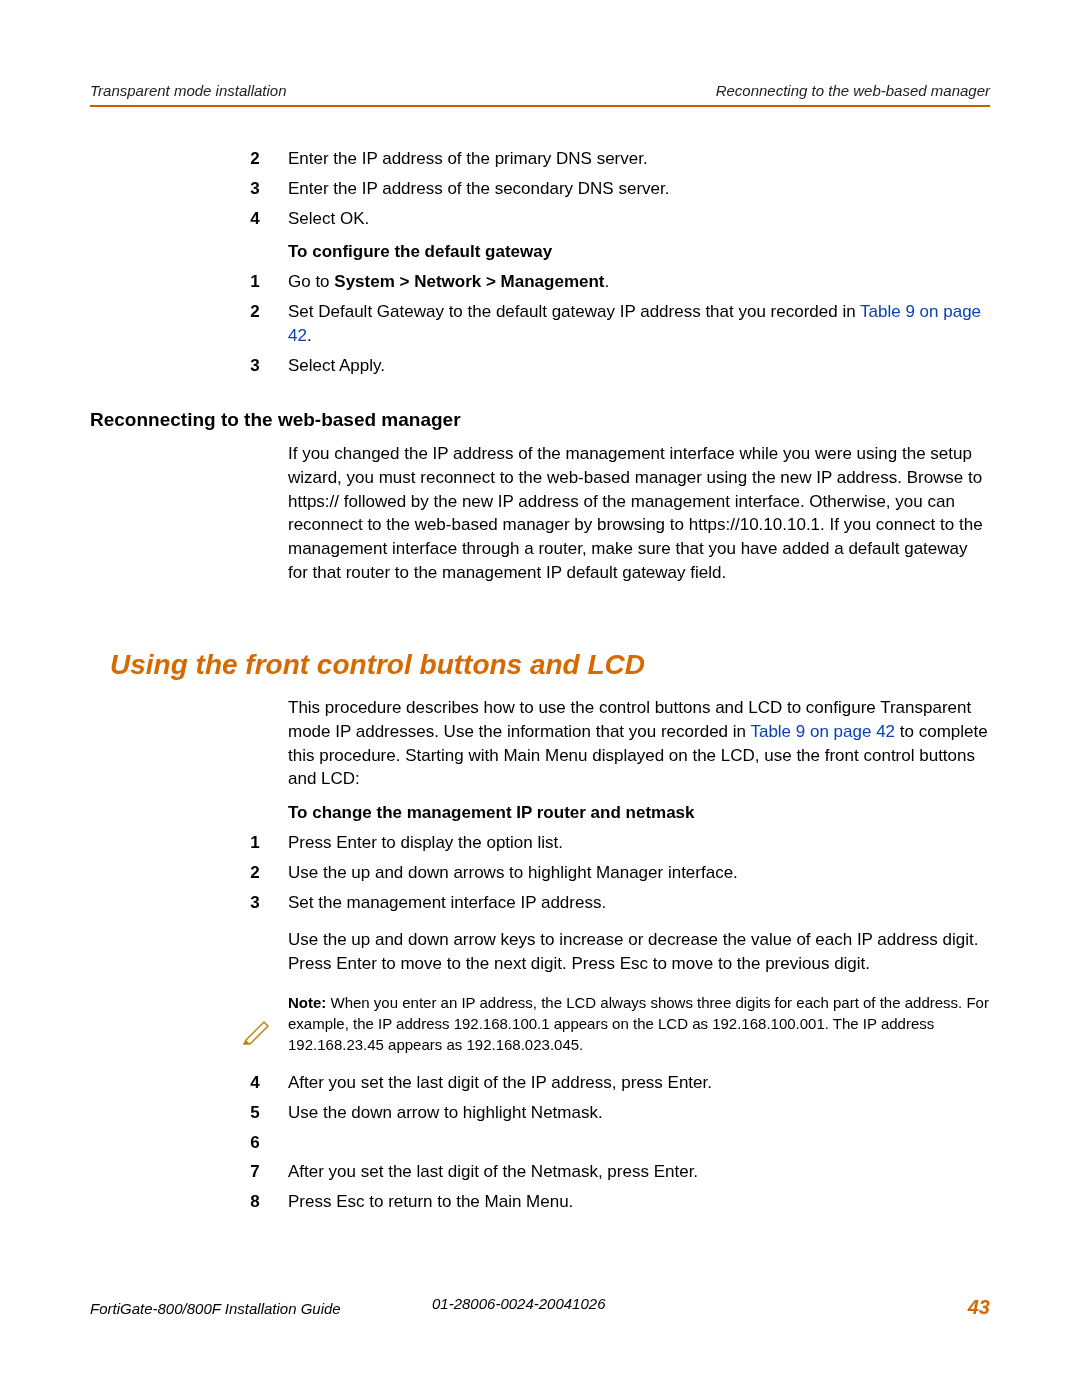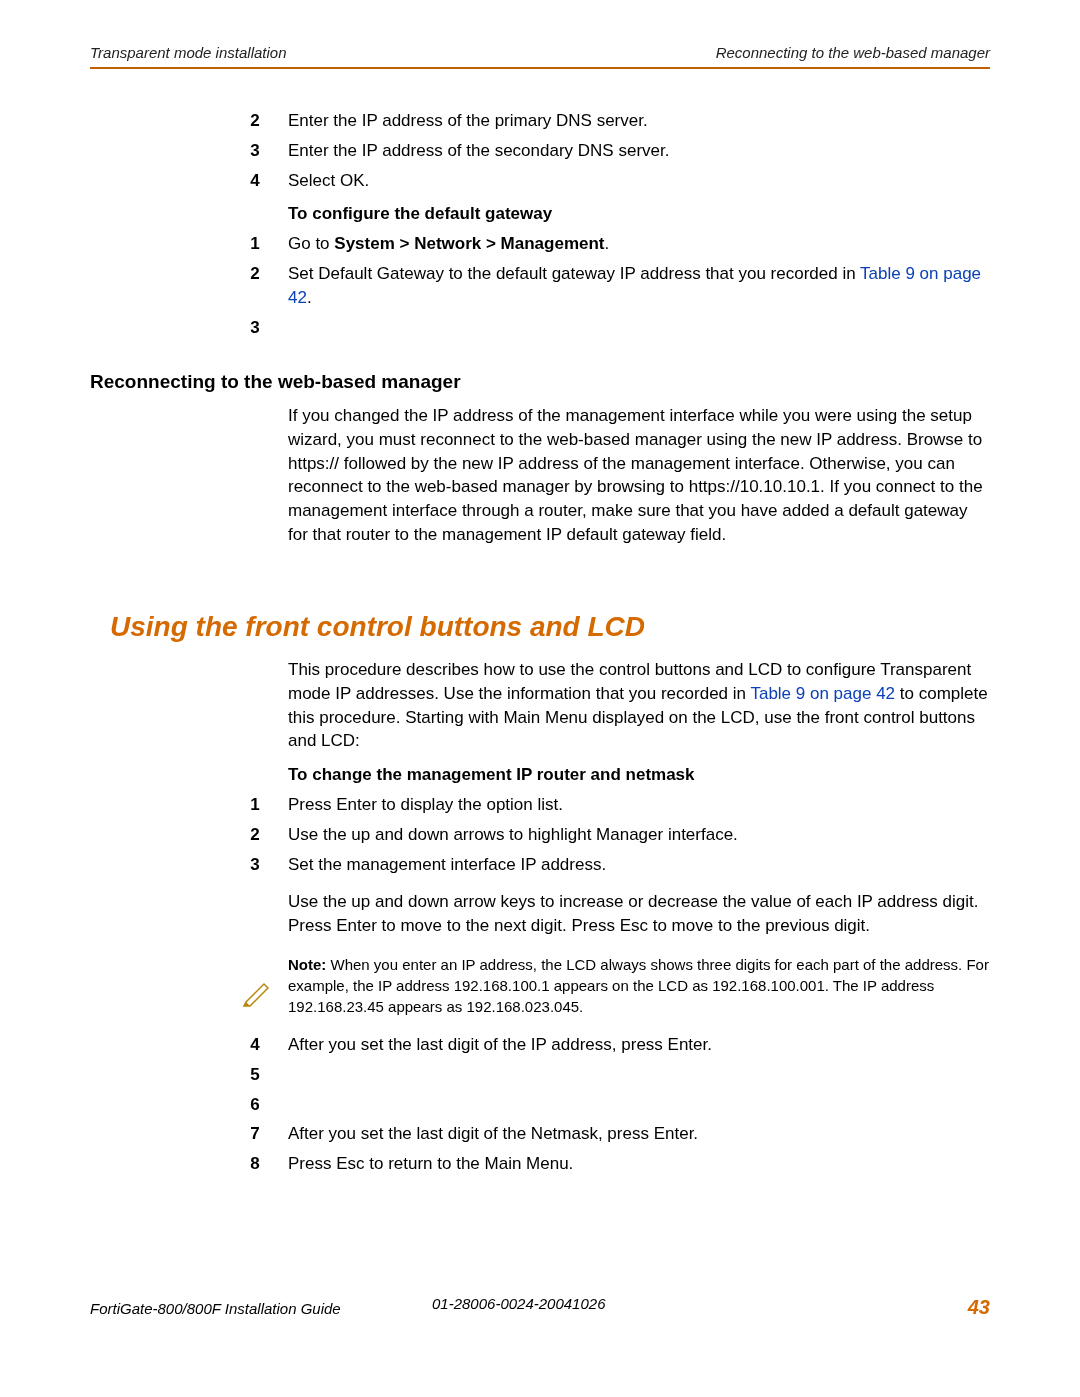--- a/index.html
+++ b/index.html
@@ -8,21 +8,21 @@
     font-family: Arial, Helvetica, sans-serif;
     background: #fff;
     color: #000;
   }
   .page {
     width: 1080px;
     min-height: 1397px;
     margin: 0 auto;
     position: relative;
     box-sizing: border-box;
-    padding: 42px 90px 60px 90px;
+    padding: 80px 90px 60px 90px;
     font-size: 17px;
     line-height: 1.4;
   }
   .header-row {
     display: flex;
     justify-content: space-between;
     font-style: italic;
     font-size: 15px;
     color: #222;
     margin-bottom: 4px;
@@ -143,20 +143,21 @@
     </div>
   </div>
   <div class="step-row">
     <div class="step-num">2</div>
     <div class="step-body">
       <span>Set Default Gateway to the default gateway IP address that you recorded in </span><span class="link">Table 9 on page 42</span><span>.</span>
     </div>
   </div>
   <div class="step-row">
     <div class="step-num">3</div>
+    <div class="step-body">Select Apply.</div>
   </div>
 
   <div class="section-heading">Reconnecting to the web-based manager</div>
   <div class="body-para">If you changed the IP address of the management interface while you were using the setup wizard, you must reconnect to the web-based manager using the new IP address. Browse to https:// followed by the new IP address of the management interface. Otherwise, you can reconnect to the web-based manager by browsing to https://10.10.10.1. If you connect to the management interface through a router, make sure that you have added a default gateway for that router to the management IP default gateway field.</div>
 
   <div class="major-heading">Using the front control buttons and LCD</div>
   <div class="body-para">
     <span>This procedure describes how to use the control buttons and LCD to configure Transparent mode IP addresses. Use the information that you recorded in </span><span class="link">Table 9 on page 42</span><span> to complete this procedure. Starting with Main Menu displayed on the LCD, use the front control buttons and LCD:</span>
   </div>
 
@@ -189,20 +190,21 @@
       <b class="no-it">Note:</b><span> When you enter an IP address, the LCD always shows three digits for each part of the address. For example, the IP address 192.168.100.1 appears on the LCD as 192.168.100.001. The IP address 192.168.23.45 appears as 192.168.023.045.</span>
     </div>
   </div>
 
   <div class="step-row">
     <div class="step-num">4</div>
     <div class="step-body">After you set the last digit of the IP address, press Enter.</div>
   </div>
   <div class="step-row">
     <div class="step-num">5</div>
+    <div class="step-body">Use the down arrow to highlight Netmask.</div>
   </div>
   <div class="step-row">
     <div class="step-num">6</div>
   </div>
   <div class="step-row">
     <div class="step-num">7</div>
     <div class="step-body">After you set the last digit of the Netmask, press Enter.</div>
   </div>
   <div class="step-row">
     <div class="step-num">8</div>

